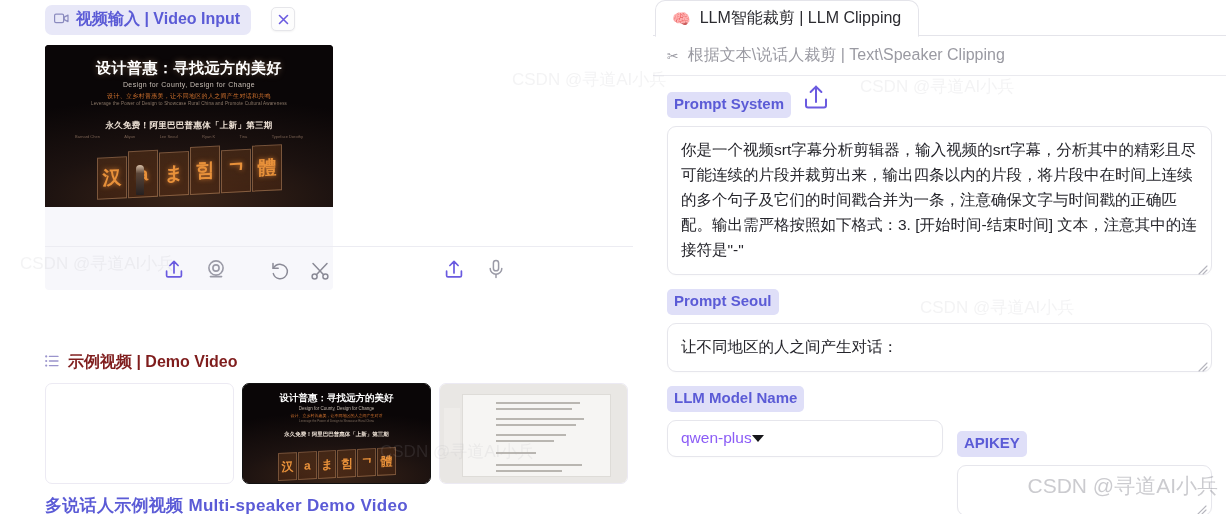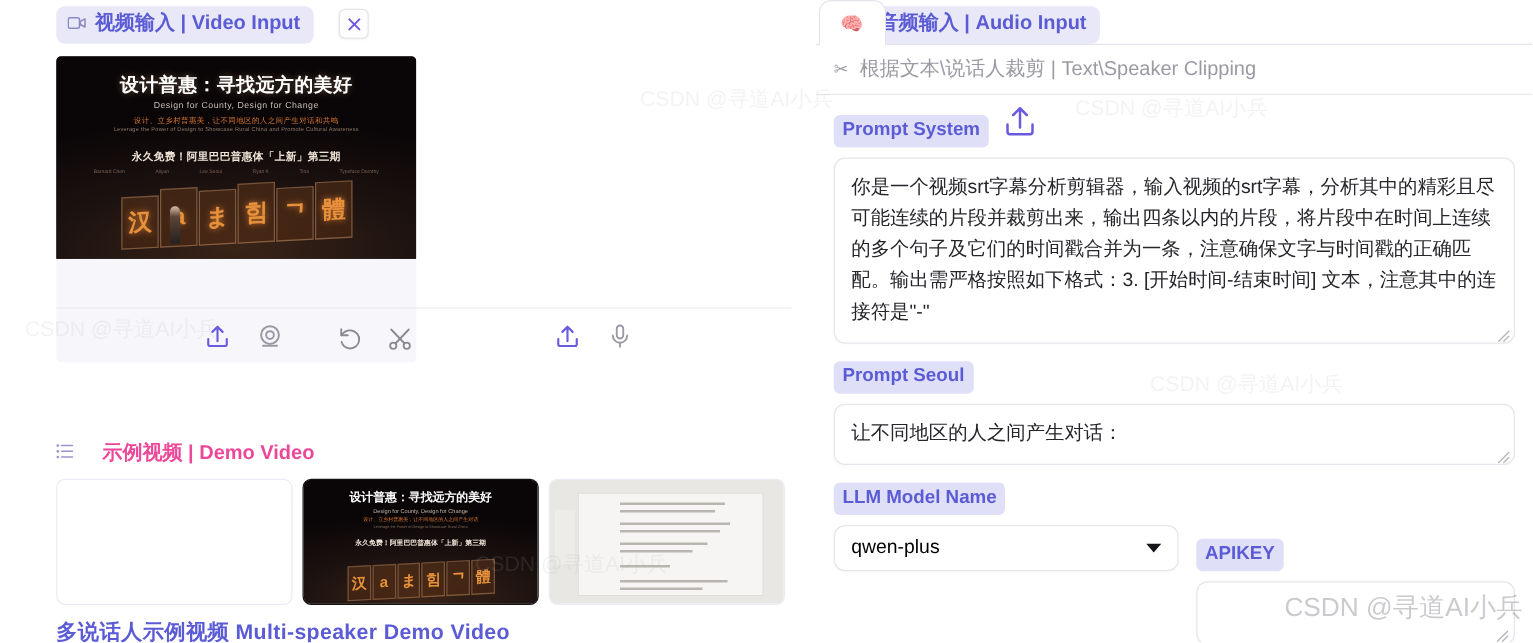--- a/index.html
+++ b/index.html
@@ -259,22 +259,22 @@
 
   
   .demo-block {
     position: absolute;
     left: 45px; top: 352px;
     width: 590px;
   }
   .demo-head {
     display: flex;
     align-items: center;
-    gap: 23px;
-    color: #ec4899;
+    gap: 9px;
+    color: #7f1d1d;
     font-size: 16px;
     font-weight: bold;
     margin-bottom: 10px;
   }
   .demo-head .list-ic { color: #9a94cc; font-size: 13px; font-weight: normal; }
   .demo-grid {
     display: flex;
     gap: 8px;
   }
   .demo-cell {
@@ -437,24 +437,23 @@
   .col-model { flex: 0 0 276px; }
   .col-api { flex: 1 1 auto; margin-top: 45px; }
 
   .select-box {
     background: #ffffff;
     border: 1px solid #e6e6ec;
     border-radius: 9px;
     height: 37px;
     display: flex;
     align-items: center;
-    justify-content: space-between;
     padding: 0 13px;
     font-size: 15.5px;
-    color: #000000;
+    color: #8b5cf6;
     cursor: pointer;
     box-shadow: 0 1px 2px rgba(0,0,0,0.02);
   }
   .caret {
     width: 0; height: 0;
     border-left: 6px solid transparent;
     border-right: 6px solid transparent;
     border-top: 7px solid #16161a;
   }
   .input-box {
@@ -673,20 +672,21 @@
 
       <div class="demo-caption">多说话人示例视频 Multi-speaker Demo Video</div>
     </div>
   </div>
 
   <div class="right-col">
 
     <div class="rc-tabbar">
       <div class="rc-tab">
         <span class="brain">🧠</span>
+        <span>LLM智能裁剪 | LLM Clipping</span>
       </div>
     </div>
 
     <div class="rc-subtab">
       <span class="sciss">✂</span>
       <span>根据文本\说话人裁剪 | Text\Speaker Clipping</span>
     </div>
 
     <div class="rc-body">
 

